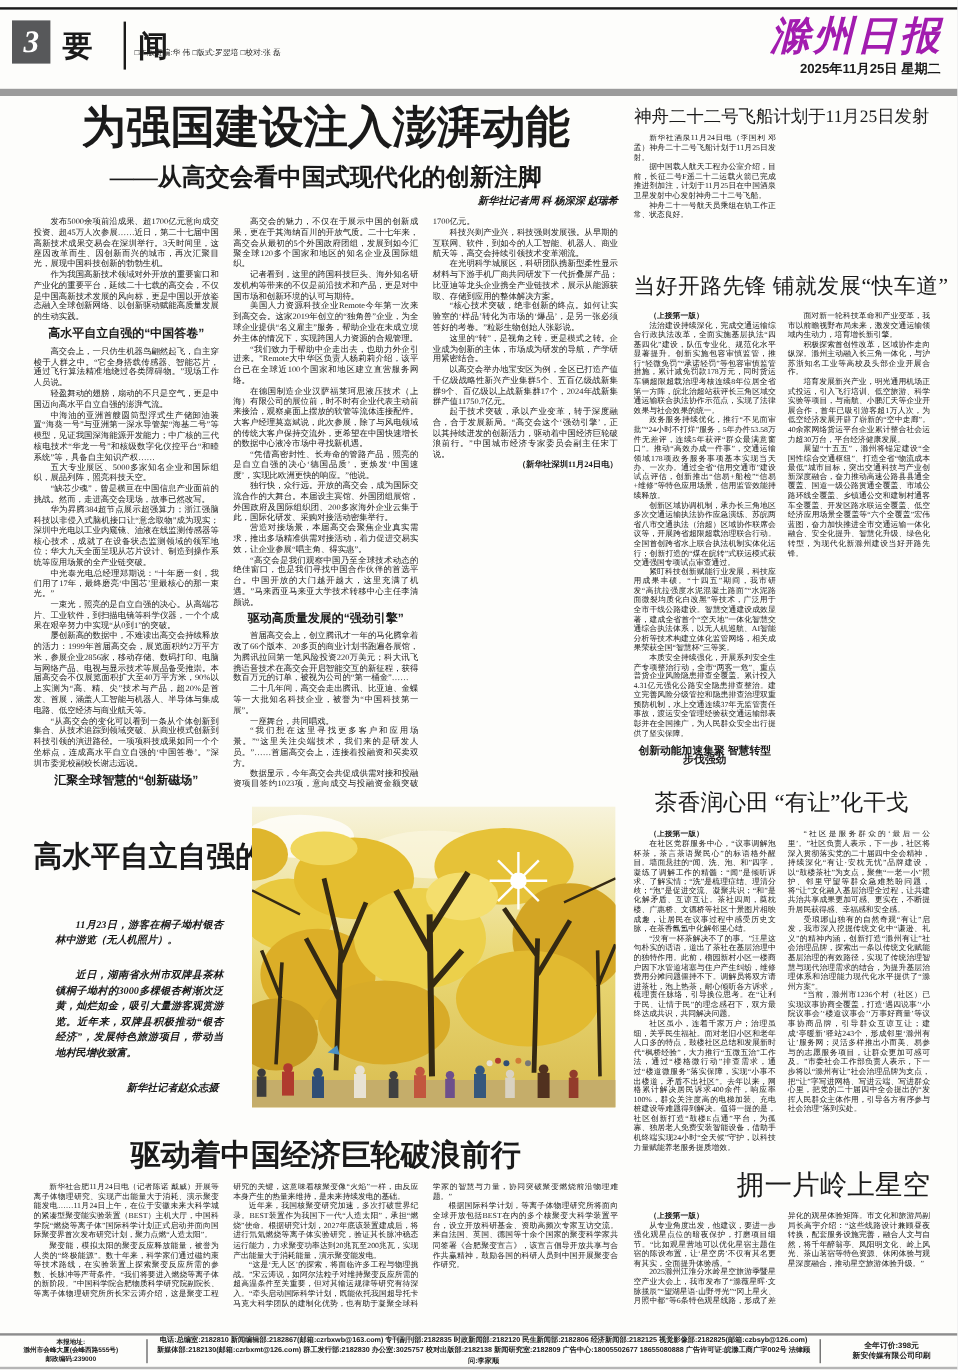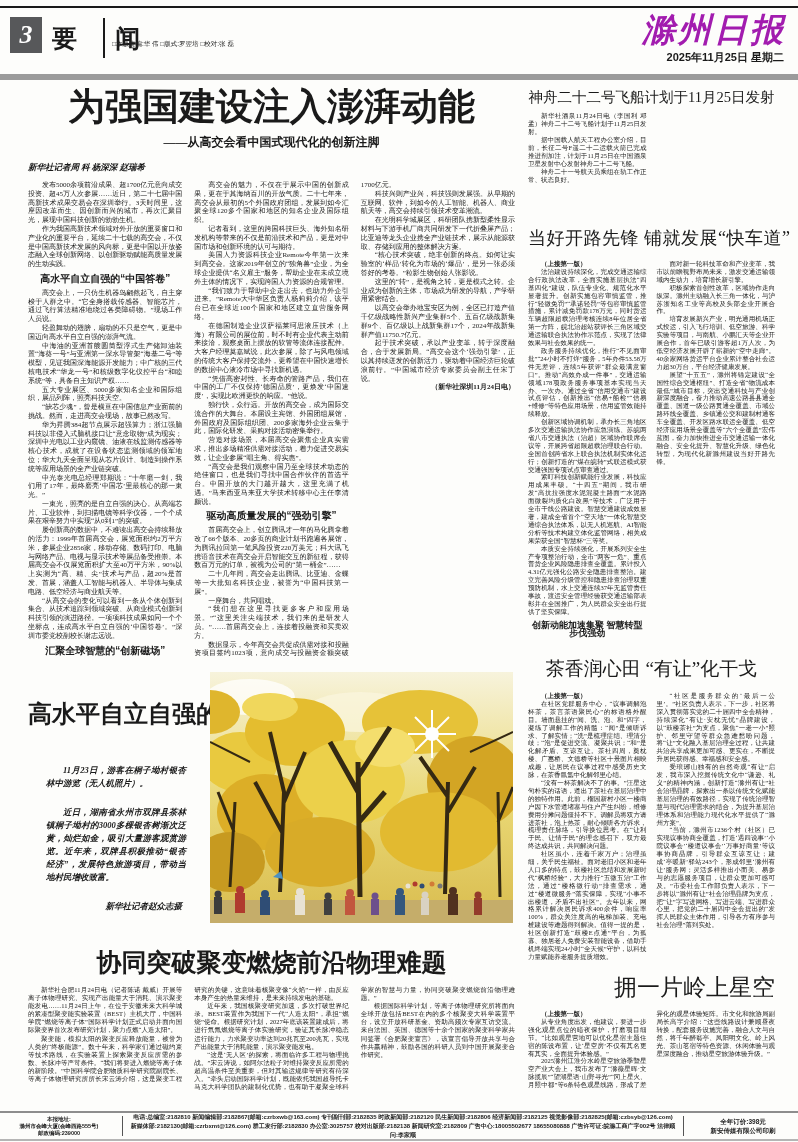--- a/index.html
+++ b/index.html
@@ -13,22 +13,22 @@
   .vrule{position:absolute;left:103px;top:18px;width:2px;height:40px;background:#1a1a1a;}
   .editors{position:absolute;left:112px;top:40px;font-family:"Liberation Sans",sans-serif;font-size:6.5px;color:#222;white-space:nowrap;}
   .masthead{position:absolute;right:12px;top:8px;font-size:33px;font-weight:900;font-style:italic;
             color:#a21caf;letter-spacing:3px;white-space:nowrap;}
   .pdate{position:absolute;right:14px;top:50px;font-size:11px;font-weight:bold;font-family:"Liberation Sans",sans-serif;}
   .graybar{position:absolute;left:0;top:74px;width:798px;height:6px;background:#9b9b9b;}
   
   .lead-h1{position:absolute;left:28px;top:86px;width:487px;text-align:center;
            font-size:37px;font-weight:900;line-height:1.15;white-space:nowrap;}
   .lead-deck{position:absolute;left:28px;top:134px;width:487px;text-align:center;
-             font-size:12px;font-weight:bold;}
-  .lead-byline{position:absolute;left:28px;top:162px;width:487px;text-align:left;
+             font-size:20px;font-weight:bold;}
+  .lead-byline{position:absolute;left:28px;top:162px;width:487px;text-align:right;
                font-size:8.5px;font-style:italic;font-weight:bold;}
   .cols{column-fill:auto;text-align:justify;overflow:hidden;}
   .cols p{margin:0;text-indent:2em;}
   .lead-body{position:absolute;left:28px;top:181px;width:487px;height:479px;
              column-count:3;column-gap:12px;font-size:7px;line-height:8.8px;}
   .crosshead{font-family:"Liberation Sans",sans-serif;font-weight:bold;font-size:10px;
              text-align:center;margin:6px 0 5px 0;}
   .dateline{text-indent:0;text-align:right;font-weight:bold;}
   
   .ginkgo-h{position:absolute;left:28px;top:698px;width:180px;font-size:24px;font-weight:900;white-space:nowrap;}
@@ -102,21 +102,21 @@
         <p>屡创新高的数据中，不难读出高交会持续释放的活力：1999年首届高交会，展览面积约2万平方米，参展企业2856家，移动存储、数码打印、电脑与网络产品、电视与显示技术等展品备受推崇。本届高交会不仅展览面积扩大至40万平方米，90%以上实测为“高、精、尖”技术与产品，超20%是首发、首展，涵盖人工智能与机器人、半导体与集成电路、低空经济与商业航天等。</p>
         <p>“从高交会的变化可以看到一条从个体创新到集合、从技术追踪到领域突破、从商业模式创新到科技引领的演进路径。一项项科技成果如同一个个坐标点，连成高水平自立自强的‘中国答卷’。”深圳市委党校副校长谢志远说。</p>
       </div>
     <div class="crosshead">汇聚全球智慧的“创新磁场”</div>
     <div>
         <p>高交会的魅力，不仅在于展示中国的创新成果，更在于其海纳百川的开放气质。二十七年来，高交会从最初的5个外国政府团组，发展到如今汇聚全球120多个国家和地区的知名企业及国际组织。</p>
         <p>记者看到，这里的跨国科技巨头、海外知名研发机构等带来的不仅是前沿技术和产品，更是对中国市场和创新环境的认可与期待。</p>
         <p>美国人力资源科技企业Remote今年第一次来到高交会。这家2019年创立的“独角兽”企业，为全球企业提供“名义雇主”服务，帮助企业在未成立境外主体的情况下，实现跨国人力资源的合规管理。</p>
         <p>“我们致力于帮助中企走出去，也助力外企引进来。”Remote大中华区负责人杨莉莉介绍，该平台已在全球近100个国家和地区建立直营服务网络。</p>
         <p>在德国制造企业汉萨福莱珂思液压技术（上海）有限公司的展位前，时不时有企业代表主动前来接洽，观察桌面上摆放的软管等流体连接配件。大客户经理莫嘉斌说，此次参展，除了与风电领域的传统大客户保持交流外，更希望在中国快速增长的数据中心液冷市场中寻找新机遇。</p>
-        <p>“凭借高密封性、长寿命的管路产品，我们在中国的工厂不仅保持‘德国品质’，更焕发‘中国速度’，实现比欧洲更快的响应。”他说。</p>
+        <p>“凭借高密封性、长寿命的管路产品，照亮的是自立自强的决心‘德国品质’，更焕发‘中国速度’，实现比欧洲更快的响应。”他说。</p>
         <p>独行快，众行远。开放的高交会，成为国际交流合作的大舞台。本届设主宾馆、外国团组展馆，外国政府及国际组织团、200多家海外企业云集于此，国际化研发、采购对接活动密集举行。</p>
         <p>营造对接场景，本届高交会聚焦企业真实需求，推出多场精准供需对接活动，着力促进交易实效，让企业参展“唱主角、得实惠”。</p>
         <p>“高交会是我们观察中国乃至全球技术动态的绝佳窗口，也是我们寻找中国合作伙伴的首选平台。中国开放的大门越开越大，这里充满了机遇。”马来西亚马来亚大学技术转移中心主任李清颜说。</p>
       </div>
     <div class="crosshead">驱动高质量发展的“强劲引擎”</div>
     <div>
         <p>首届高交会上，创立腾讯才一年的马化腾拿着改了66个版本、20多页的商业计划书跑遍各展馆，为腾讯拉回第一笔风险投资220万美元；科大讯飞携语音技术在高交会开启智能交互的新征程，获得数百万元的订单，被视为公司的“第一桶金”……</p>
         <p>二十几年间，高交会走出腾讯、比亚迪、金蝶等一大批知名科技企业，被誉为“中国科技第一展”。</p>
         <p>一座舞台，共同唱戏。</p>
         <p>“我们想在这里寻找更多客户和应用场景。”“这里关注尖端技术，我们来的是研发人员。”……首届高交会上，连接着投融资和买卖双方。</p>
@@ -229,21 +229,21 @@
         <circle cx="205" cy="212" r="2.5" fill="#b03a2e"></circle>
           <circle cx="198" cy="214" r="2.5" fill="#e8e2d4"></circle>
         <circle cx="212" cy="214" r="2.5" fill="#2f4d75"></circle>
           <circle cx="222" cy="212" r="2.5" fill="#d27b36"></circle>
         <circle cx="230" cy="214" r="2.5" fill="#777"></circle>
         <path d="M63,205 l8,-6 l2,8 z" fill="#4a90c2"></path>
       </g>
     </svg>
   </div>
 
-  <div class="fusion-h">协同突破聚变燃烧前沿物理难题</div>
+  <div class="fusion-h">驱动着中国经济巨轮破浪前行</div>
   <div class="fusion-body cols">
     <div>
         <p>新华社合肥11月24日电（记者陈诺 戴威）开展等离子体物理研究、实现产出能量大于消耗、演示聚变能发电……11月24日上午，在位于安徽未来大科学城的紧凑型聚变能实验装置（BEST）主机大厅，中国科学院“燃烧等离子体”国际科学计划正式启动并面向国际聚变界首次发布研究计划，聚力点燃“人造太阳”。</p>
         <p>聚变能，模拟太阳的聚变反应释放能量，被誉为人类的“终极能源”。数十年来，科学家们通过磁约束等技术路线，在实验装置上探索聚变反应所需的参数、长脉冲等严苛条件。“我们将要进入燃烧等离子体的新阶段。”中国科学院合肥物质科学研究院副院长、等离子体物理研究所所长宋云涛介绍，这是聚变工程研究的关键，这意味着核聚变像“火焰”一样，由反应本身产生的热量来维持，是未来持续发电的基础。</p>
         <p>近年来，我国核聚变研究加速，多次打破世界纪录。BEST装置作为我国下一代“人造太阳”，承担“燃烧”使命。根据研究计划，2027年底该装置建成后，将进行氘氚燃烧等离子体实验研究，验证其长脉冲稳态运行能力，力求聚变功率达到20兆瓦至200兆瓦，实现产出能量大于消耗能量，演示聚变能发电。</p>
         <p>“这是‘无人区’的探索，将面临许多工程与物理挑战。”宋云涛说，如阿尔法粒子对维持聚变反应所需的超高温条件至关重要，但对其输运规律等研究有待深入。“牵头启动国际科学计划，既能依托我国超导托卡马克大科学团队的建制化优势，也有助于凝聚全球科学家的智慧与力量，协同突破聚变燃烧前沿物理难题。”</p>
         <p>根据国际科学计划，等离子体物理研究所将面向全球开放包括BEST在内的多个核聚变大科学装置平台，设立开放科研基金、资助高频次专家互访交流。来自法国、英国、德国等十余个国家的聚变科学家共同签署《合肥聚变宣言》，该宣言倡导开放共享与合作共赢精神，鼓励各国的科研人员到中国开展聚变合作研究。</p>
       </div>
   </div>
 

